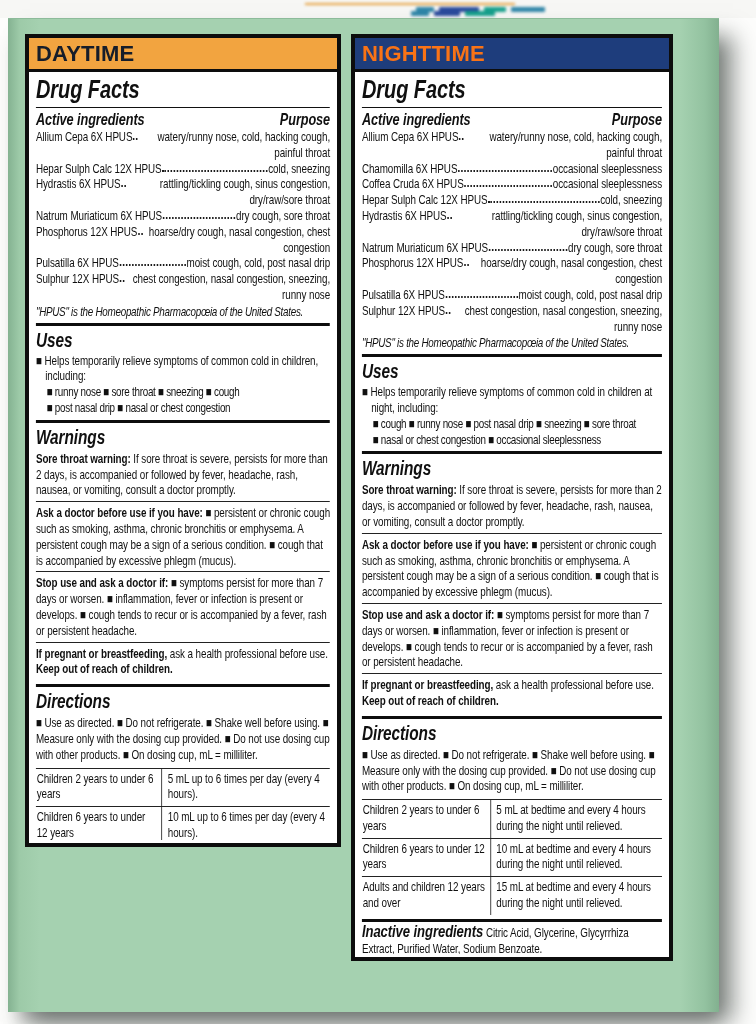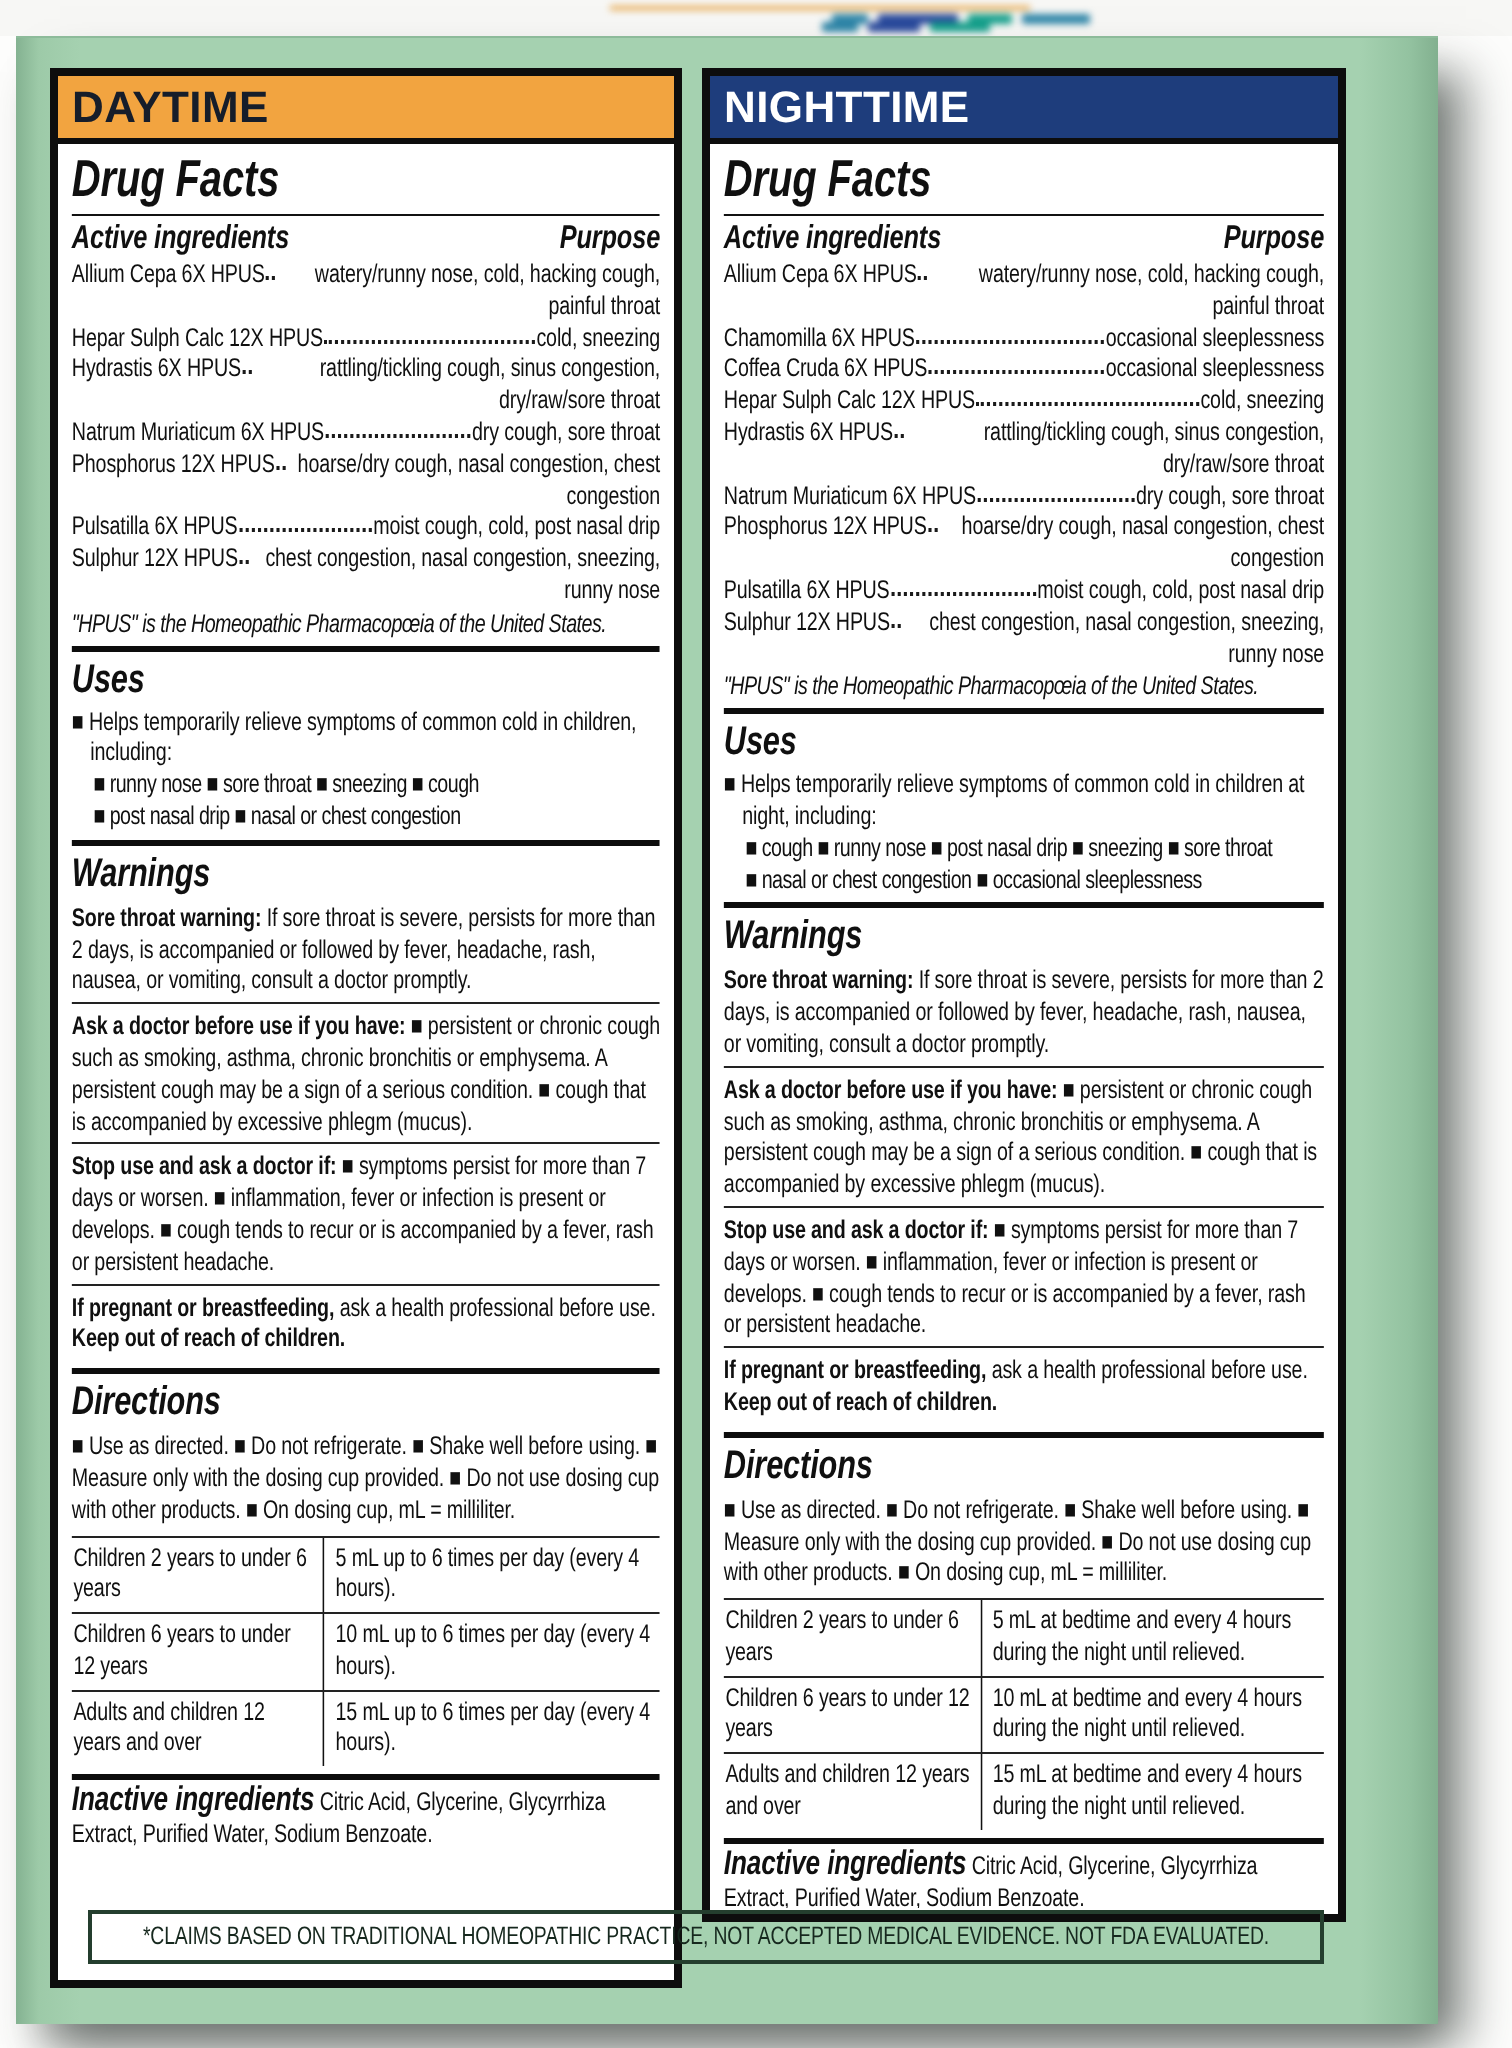--- a/index.html
+++ b/index.html
@@ -16,27 +16,27 @@
   .b1{width:34px;background:#2f86a8;} .b2{width:22px;background:#17a08c;} .b3{width:40px;background:#2a4a9c;}
   .b4{width:18px;background:#2f86a8;} .b5{width:30px;background:#17a08c;} .b6{width:26px;background:#2a4a9c;}
 
   
   .green-box { position:absolute; left:8px; top:18px; width:711px; height:994px;
     background:linear-gradient(90deg,#84b291 0%,#9dcaa8 1.6%,#a5d1b0 4.5%,#a5d1b0 94.5%,#93c2a0 98%,#82b08f 100%);
     border-top:1px solid #8dbb9a;
     box-shadow: 18px 14px 22px -4px rgba(45,55,50,.55), 4px 18px 18px -6px rgba(45,55,50,.35); }
 
   .panel { position:absolute; background:#fff; border:4px solid #0d0d0d; overflow:hidden; }
-  .panel.day { left:17px; top:15px; width:316px; height:960px; }
+  .panel.day { left:17px; top:15px; width:316px; height:813px; }
   .panel.night { left:343px; top:15px; width:322px; height:927px; }
 
   .phead { height:34px; display:flex; align-items:center; padding:0 7px; font-size:22px; font-weight:bold;
     letter-spacing:.2px; border-bottom:3px solid #0d0d0d; }
   .day-head { background:#f2a440; color:#161d2a; }
-  .night-head { background:#1e3d7c; color:#ffffff; }
+  .night-head { background:#1e3d7c; color:#f97316; }
 
   .pbody { height:calc(100% - 37px); overflow:hidden; }
   .condense { width:130%; transform:scaleX(0.76923); transform-origin:0 0; padding:1px 9px 0 9px;
     font-size:12.8px; line-height:15.8px; letter-spacing:-.1px; color:#101010; }
 
   .df-title { font-size:26px; line-height:31px; font-weight:bold; font-style:italic;
     border-bottom:1.5px solid #111; padding:1px 0 2px 0; margin-bottom:1px; }
 
   .act-head { display:flex; justify-content:space-between; font-weight:bold; font-style:italic;
     font-size:16.5px; line-height:20px; }
@@ -284,18 +284,15 @@
 
           <div class="sec">
             <span class="big-inline">Inactive ingredients</span>
             <span>Citric Acid, Glycerine, Glycyrrhiza Extract, Purified Water, Sodium Benzoate.</span>
           </div>
 
         </div>
       </div>
     </section>
 
-    <div class="claims">
-      <div class="claims-inner">*CLAIMS BASED ON TRADITIONAL HOMEOPATHIC PRACTICE, NOT ACCEPTED MEDICAL EVIDENCE. NOT FDA EVALUATED.</div>
-    </div>
 
   </div>
 </div>
 
 </body></html>

